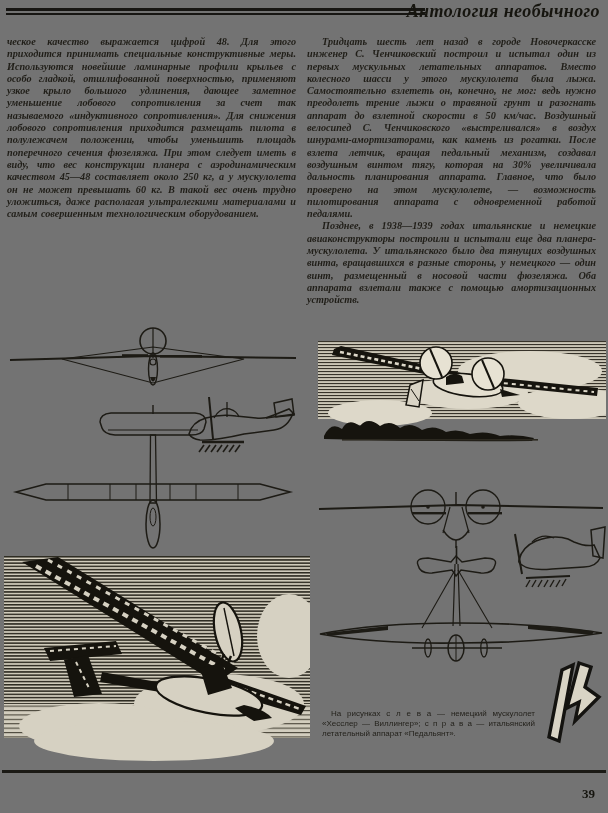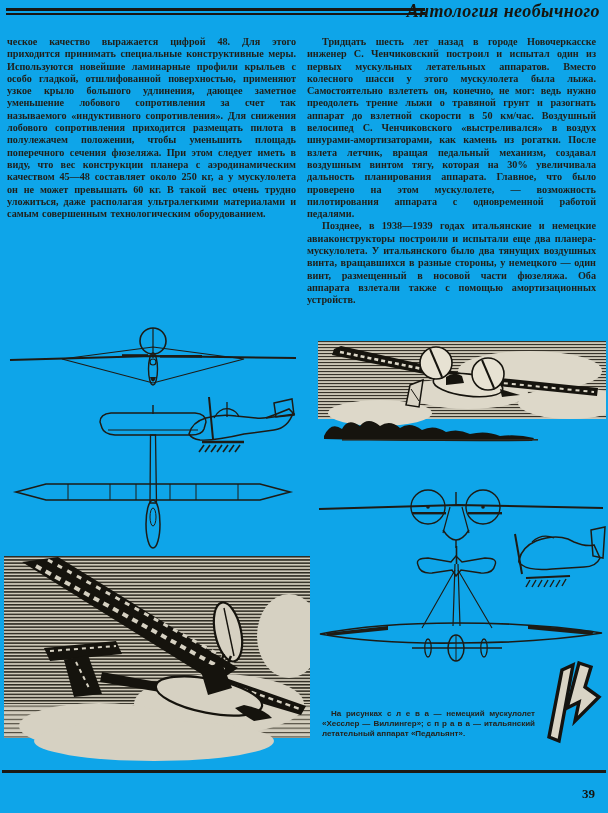--- a/index.html
+++ b/index.html
@@ -4,53 +4,54 @@
 <style>
   html,body{margin:0;padding:0;}
   body{
     width:608px;height:813px;
     background:#b9b4a6;
     font-family:"Liberation Serif", serif;
     overflow:hidden;
   }
   .page{
     position:relative;width:608px;height:813px;
-    background:#0ea5e9;
+    background:#737373;
     color:#1b1a17;
   }
   
   .top-rule{
     position:absolute;left:6px;top:8px;width:419px;height:7px;
     border-top:3px solid #171613;border-bottom:2px solid #171613;
     box-sizing:border-box;
   }
   .page-title{
     position:absolute;right:8px;top:1px;
     font-size:18px;font-weight:bold;font-style:italic;
     letter-spacing:.4px;color:#16150f;white-space:nowrap;
   }
   
   .col{
     position:absolute;top:36px;width:289px;
     font-size:10.2px;line-height:12.3px;font-weight:bold;
     text-align:justify;color:#201e18;
     word-spacing:1px;
+    font-style:italic;
   }
   .col-left{left:7px;}
   .col-right{left:307px;}
   .col p{margin:0;}
   .col p.indent{text-indent:15px;}
   
   .fig{position:absolute;}
   .fig svg{display:block;}
   
   .caption{
     position:absolute;left:322px;top:709px;width:213px;
     font-family:"Liberation Sans", sans-serif;
-    font-size:8px;line-height:9.8px;font-weight:bold;
+    font-size:8px;line-height:9.8px;font-weight:normal;
     text-align:justify;text-indent:9px;color:#24221c;
   }
   .bottom-rule{
     position:absolute;left:2px;top:770px;width:604px;height:3px;
     background:#1b1a15;
   }
   .page-number{
     position:absolute;right:13px;top:786px;
     font-size:13px;font-weight:bold;color:#16150f;
   }

